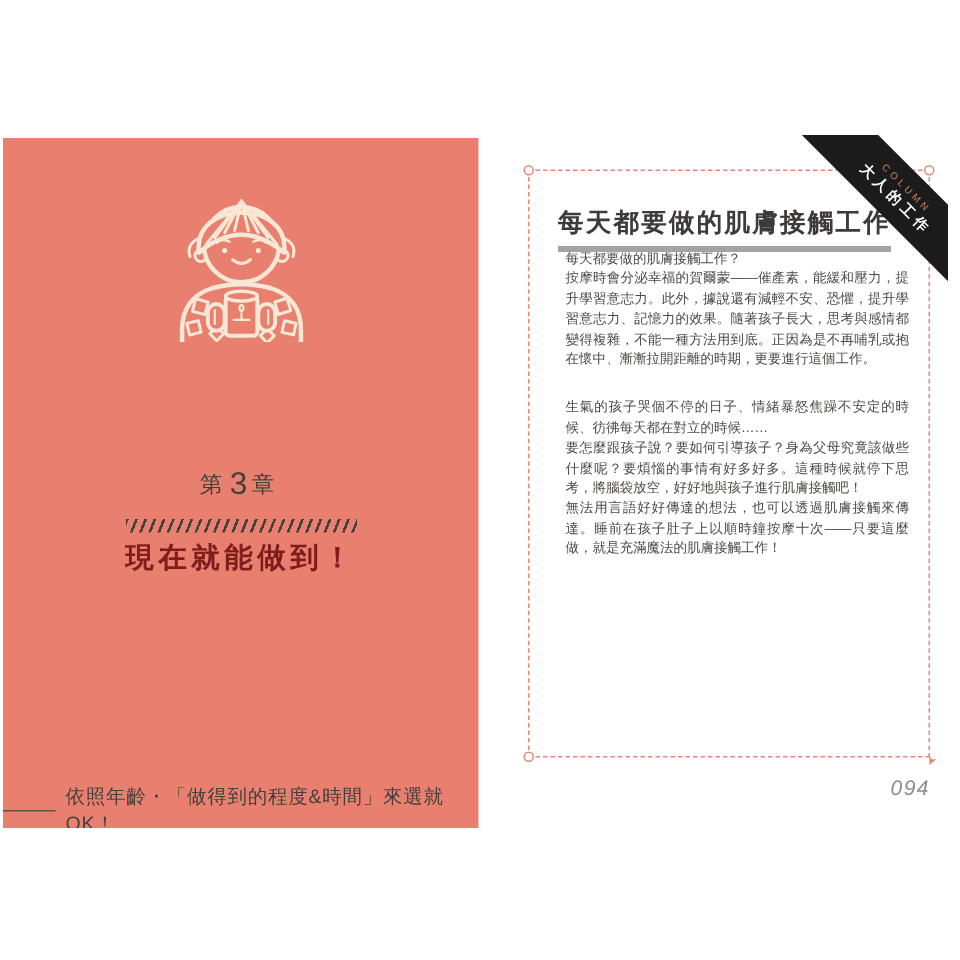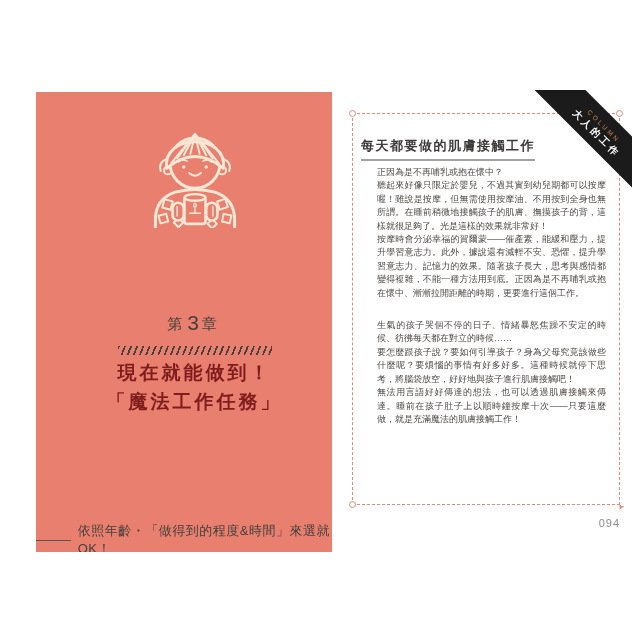--- a/index.html
+++ b/index.html
@@ -6,21 +6,21 @@
   body{
     width:640px;height:640px;background:#ffffff;
     font-family:"Liberation Sans","DejaVu Sans",sans-serif;
     -webkit-font-smoothing:antialiased;
   }
   .stage{position:relative;width:640px;height:640px;background:#ffffff;overflow:hidden;}
 
   
   .left-page{
     position:absolute;left:2px;top:92px;width:317px;height:460px;
-    background:#E9806F;overflow:hidden;margin-left:34px;
+    background:#E9806F;overflow:hidden;
   }
   .illustration{position:absolute;left:50%;top:30px;transform:translateX(-50%);}
   .chapter{
     position:absolute;top:219px;left:0;width:100%;text-align:center;
     color:#44403D;font-size:15px;letter-spacing:5px;font-weight:500;
   }
   .chapter .chapter-num{font-size:21px;letter-spacing:3px;vertical-align:-1px;}
   .hatch{
     position:absolute;top:254px;left:50%;transform:translateX(-50%);
     width:154px;height:9px;
@@ -59,34 +59,34 @@
   }
   .ribbon{
     position:absolute;left:168px;top:22px;width:200px;height:36px;
     background:#1B1B1B;transform:rotate(45deg);
     display:flex;flex-direction:column;align-items:center;justify-content:center;gap:1px;
     z-index:3;
   }
   .ribbon-label{color:#C9824F;font-size:6.5px;letter-spacing:2.5px;line-height:7px;}
   .ribbon-title{color:#ffffff;font-size:9.5px;letter-spacing:3px;line-height:11px;font-weight:bold;}
   .col-heading{
-    position:absolute;left:29px;top:47px;
-    color:#3E3A39;font-size:13px;font-weight:bold;letter-spacing:1.5px;
-    border-bottom:2px solid #a3a3a3;padding-bottom:4px;white-space:nowrap;
+    position:absolute;left:40px;top:47px;
+    color:#3E3A39;font-size:17px;font-weight:bold;letter-spacing:1.5px;
+    border-bottom:4px solid #a3a3a3;padding-bottom:4px;white-space:nowrap;
   }
   .body-text{
     position:absolute;left:45px;top:76px;width:229px;
     color:#4D4946;font-size:9px;line-height:13.4px;
     text-align:justify;text-justify:inter-ideograph;
   }
   .body-text p{margin:0;}
   .body-text p.gap{margin-top:19px;}
   .page-number{
     position:absolute;right:12px;top:427px;
-    color:#8f8b89;font-size:11px;letter-spacing:1px;
+    color:#8f8b89;font-size:14px;letter-spacing:1px;font-style:italic;
   }
 </style>
 </head>
 <body>
 
 <div class="stage">
 
   <div class="left-page">
 
     <div class="illustration">
@@ -146,21 +146,20 @@
         </g>
       </svg>
     </div>
 
     <div class="chapter"><span>第</span><span class="chapter-num">3</span><span>章</span></div>
 
     <div class="hatch"></div>
 
     <div class="chapter-title">
       <div>現在就能做到！</div>
-      <div>「魔法工作任務」</div>
     </div>
 
     <div class="subtitle-row">
       <span class="subtitle-line"></span>
       <span>依照年齡・「做得到的程度&amp;時間」來選就OK！</span>
     </div>
   </div>
 
   <div class="right-page">
 
@@ -172,22 +171,21 @@
     </div>
 
     <div class="ribbon">
       <div class="ribbon-label">COLUMN</div>
       <div class="ribbon-title">大人的工作</div>
     </div>
 
     <div class="col-heading">每天都要做的肌膚接觸工作</div>
 
     <div class="body-text">
-        <p>正因為是不再哺乳或抱在懷中？</p>
-        <p>聽起來好像只限定於嬰兒，不過其實到幼兒期都可以按摩喔！雖說是按摩，但無需使用按摩油、不用按到全身也無所謂。在睡前稍微地接觸孩子的肌膚、撫摸孩子的背，這樣就很足夠了。光是這樣的效果就非常好！</p>
+        <p>每天都要做的肌膚接觸工作？</p>
         <p>按摩時會分泌幸福的賀爾蒙——催產素，能緩和壓力，提升學習意志力。此外，據說還有減輕不安、恐懼，提升學習意志力、記憶力的效果。隨著孩子長大，思考與感情都變得複雜，不能一種方法用到底。正因為是不再哺乳或抱在懷中、漸漸拉開距離的時期，更要進行這個工作。</p>
         <p class="gap">生氣的孩子哭個不停的日子、情緒暴怒焦躁不安定的時候、彷彿每天都在對立的時候……</p>
         <p>要怎麼跟孩子說？要如何引導孩子？身為父母究竟該做些什麼呢？要煩惱的事情有好多好多。這種時候就停下思考，將腦袋放空，好好地與孩子進行肌膚接觸吧！</p>
         <p>無法用言語好好傳達的想法，也可以透過肌膚接觸來傳達。睡前在孩子肚子上以順時鐘按摩十次——只要這麼做，就是充滿魔法的肌膚接觸工作！</p>
       </div>
 
     <div class="page-number">094</div>
   </div>
 
 </div>

